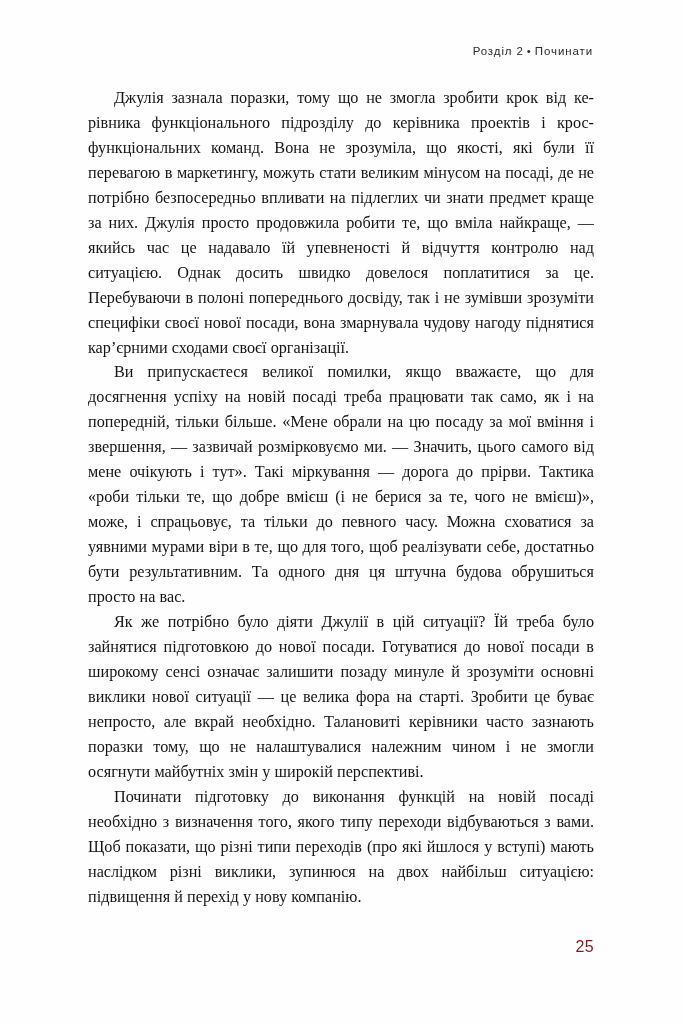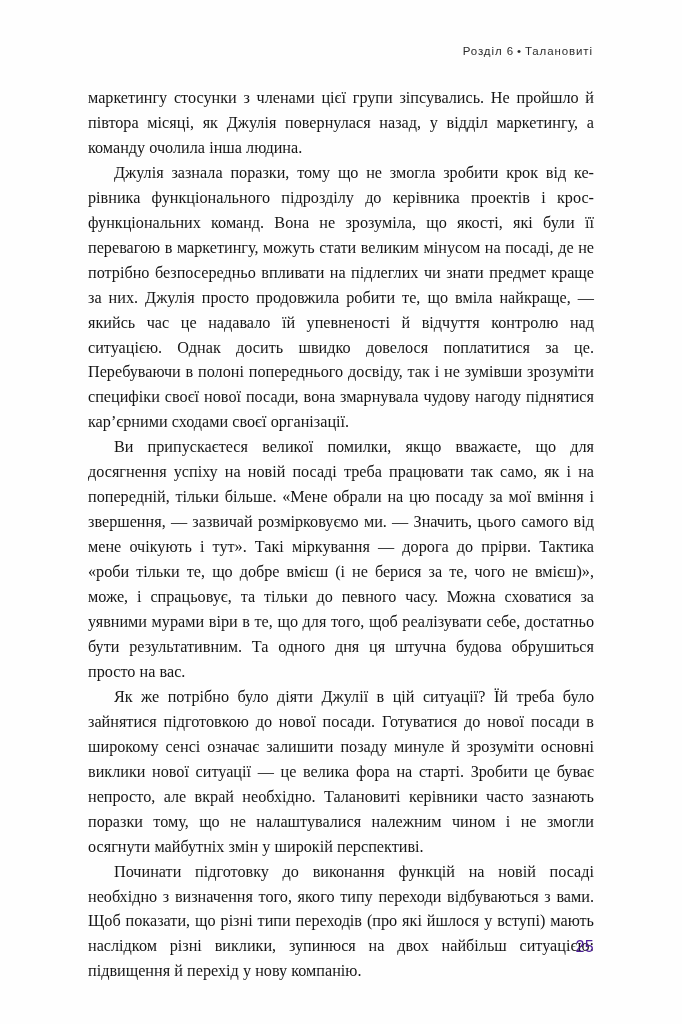--- a/index.html
+++ b/index.html
@@ -72,35 +72,34 @@
 
   
   .folio {
     position: absolute;
     left: 88px;
     top: 938px;
     width: 506px;
     text-align: right;
     font-family: "Liberation Sans", "DejaVu Sans", sans-serif;
     font-size: 16px;
-    color: #4c1d95;
+    color: #7f1d1d;
     letter-spacing: 0.3px;
   }
 </style>
 </head>
 <body>
 
 <div class="page">
 
   <div class="running-head">
-    <span>Розділ 6</span><span class="rh-sep">•</span><span>Талановиті</span>
+    <span>Розділ 2</span><span class="rh-sep">•</span><span>Починати</span>
   </div>
 
   <div class="text-column">
-    <p class="para no-indent">маркетингу стосунки з членами цієї групи зіпсувались. Не про­йшло й півтора місяці, як Джулія повернулася назад, у відділ мар­кетингу, а команду очолила інша людина.</p>
     <p class="para">Джулія зазнала поразки, тому що не змогла зробити крок від ке­рівника функціонального підрозділу до керівника проектів і крос­функціональних команд. Вона не зрозуміла, що якості, які були її перевагою в маркетингу, можуть стати великим мінусом на по­саді, де не потрібно безпосередньо впливати на підлеглих чи знати предмет краще за них. Джулія просто продовжила робити те, що вміла найкраще, — якийсь час це надавало їй упевненості й від­чуття контролю над ситуацією. Однак досить швидко довелося по­платитися за це. Перебуваючи в полоні попереднього досвіду, так і не зумівши зрозуміти специфіки своєї нової посади, вона змарну­вала чудову нагоду піднятися кар’єрними сходами своєї організації.</p>
     <p class="para">Ви припускаєтеся великої помилки, якщо вважаєте, що для досягнення успіху на новій посаді треба працювати так само, як і на попередній, тільки більше. «Мене обрали на цю посаду за мої вміння і звершення, — зазвичай розмірковуємо ми. — Значить, цього самого від мене очікують і тут». Такі міркування — дорога до прірви. Тактика «роби тільки те, що добре вмієш (і не берися за те, чого не вмієш)», може, і спрацьовує, та тільки до певного часу. Можна сховатися за уявними мурами віри в те, що для того, щоб реалізувати себе, достатньо бути результативним. Та одного дня ця штучна будова обрушиться просто на вас.</p>
     <p class="para">Як же потрібно було діяти Джулії в цій ситуації? Їй треба було зайнятися підготовкою до нової посади. Готуватися до нової поса­ди в широкому сенсі означає залишити позаду минуле й зрозуміти основні виклики нової ситуації — це велика фора на старті. Зро­бити це буває непросто, але вкрай необхідно. Талановиті керівни­ки часто зазнають поразки тому, що не налаштувалися належним чином і не змогли осягнути майбутніх змін у широкій перспективі.</p>
     <p class="para">Починати підготовку до виконання функцій на новій посаді необхідно з визначення того, якого типу переходи відбуваються з вами. Щоб показати, що різні типи переходів (про які йшлося у вступі) мають наслідком різні виклики, зупинюся на двох най­більш ситуацією: підвищення й перехід у нову компанію.</p>
   </div>
 
   <div class="folio">25</div>
 
 </div>
 

